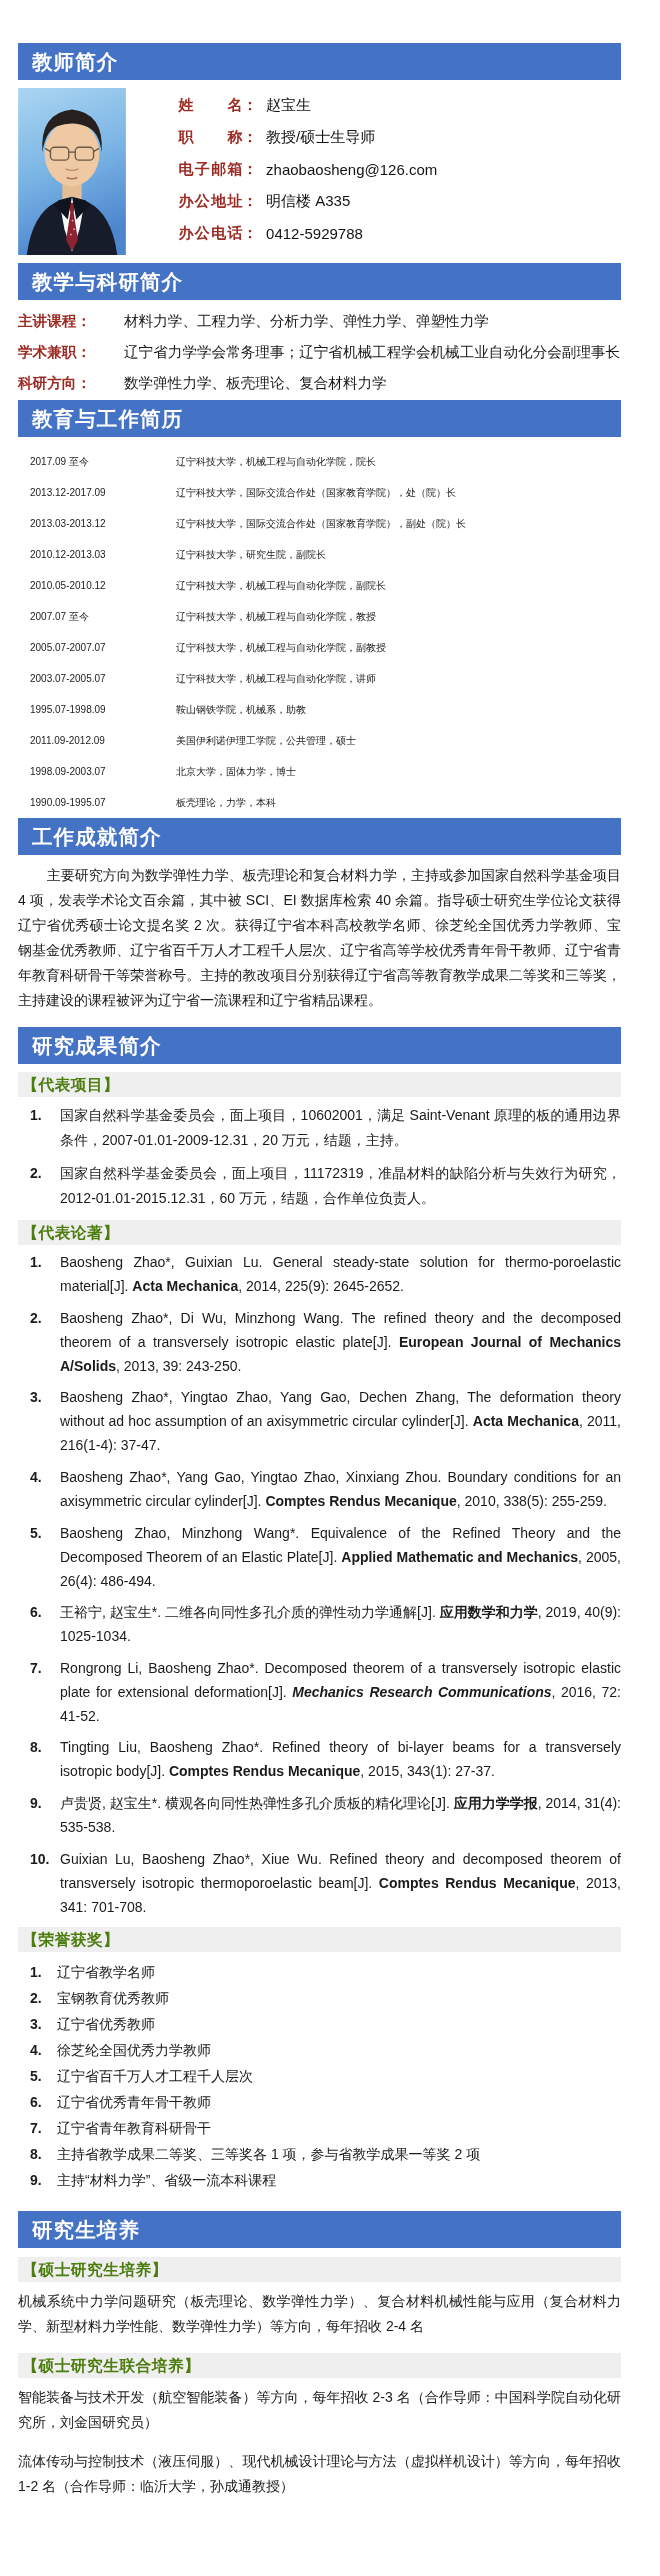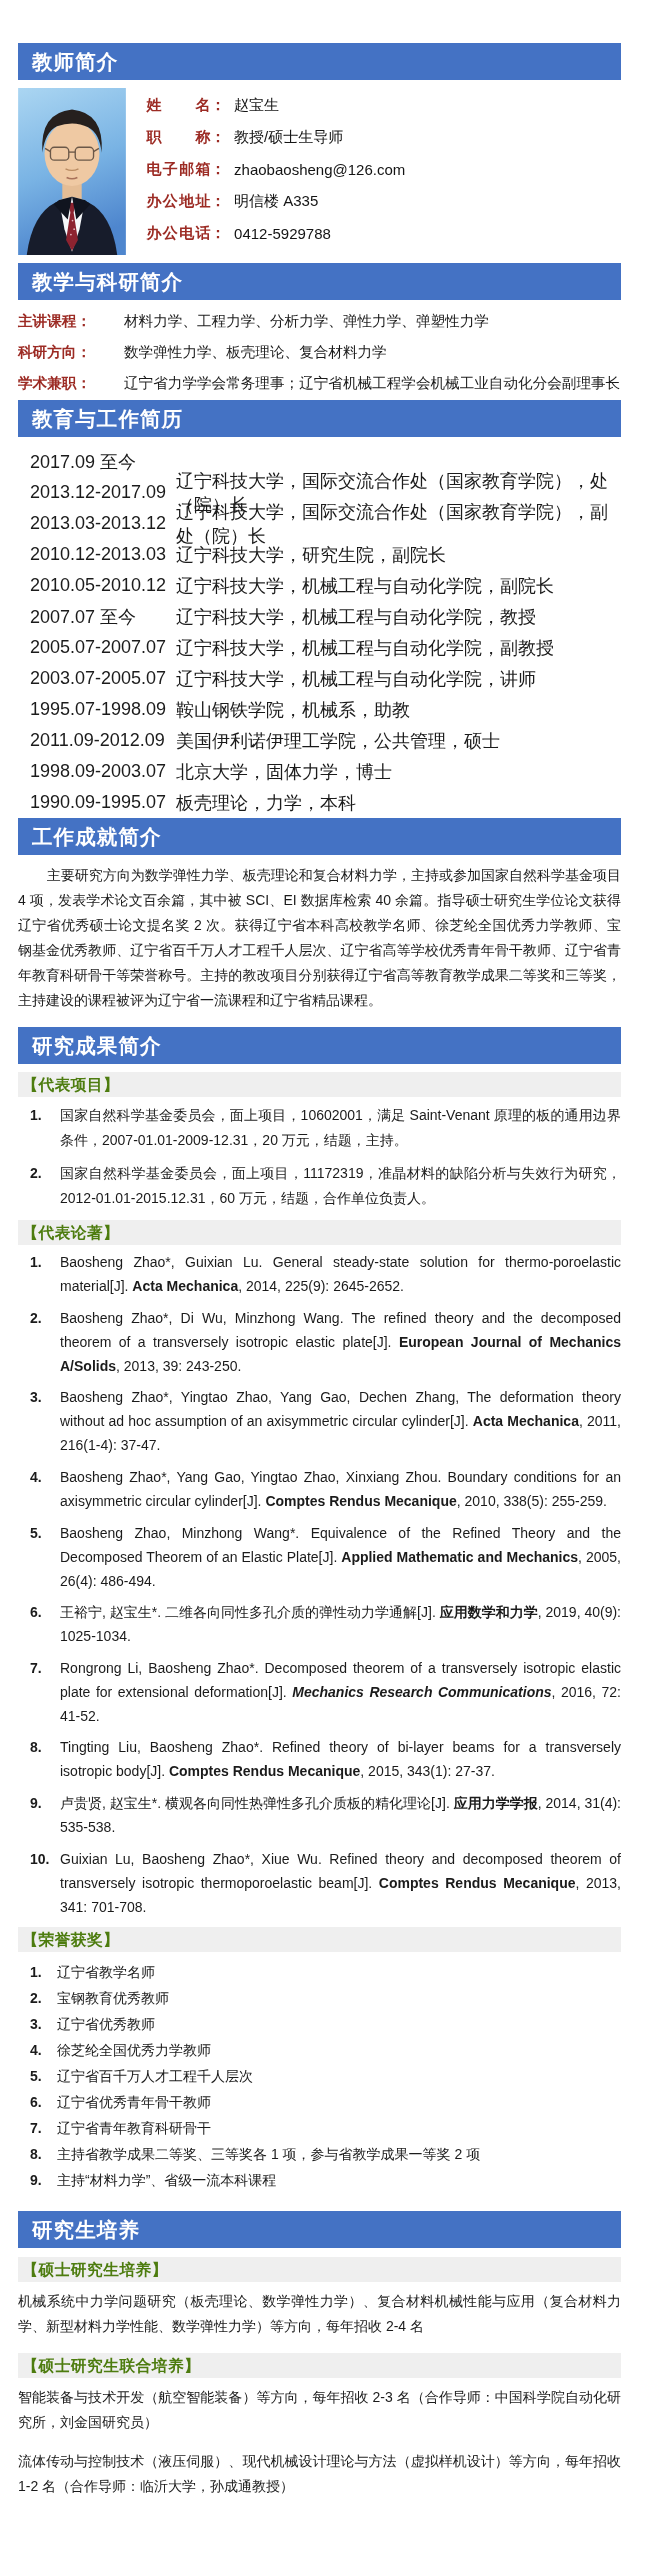--- a/index.html
+++ b/index.html
@@ -16,37 +16,37 @@
   }
   .band{
     background:#EFEFEF;height:25px;line-height:25px;font-size:15.7px;font-weight:700;
     color:#4d7c0f;padding-left:4.3px;margin-top:8.6px;letter-spacing:0.5px;
   }
 
   
   .profile{display:flex;margin-top:7.6px;height:167px;}
   .photo{width:108px;height:167px;flex:none;display:block;}
   .fields{margin-left:20.5px;padding-top:2.2px;flex:1;}
-  .kvrow{height:32px;display:flex;align-items:center;font-size:15px;}
+  .kvrow{height:32px;display:flex;align-items:center;font-size:15px;margin-left:32px;}
   .kvrow .k{
     display:inline-block;width:64px;color:#9C2B24;font-weight:700;
     text-align:justify;text-align-last:justify;
   }
   .kvrow .colon{color:#9C2B24;font-weight:700;}
   .kvrow .v{margin-left:8.6px;color:#141414;}
 
   
   .teach{margin-top:7.6px;}
   .trow{display:flex;font-size:14.6px;line-height:26px;margin-bottom:4.9px;align-items:flex-end;}
   .trow .k{width:106px;flex:none;color:#9C2B24;font-weight:700;}
   .trow .v{flex:1;}
 
   
   .timeline{padding-top:8.6px;}
-  .tlrow{display:flex;height:31px;align-items:center;font-size:18px;justify-content:space-between;}
+  .tlrow{display:flex;height:31px;align-items:center;font-size:10px;justify-content:space-between;}
   .tlrow .d{width:158px;flex:none;padding-left:12px;box-sizing:border-box;}
   .tlrow .t{flex:1;}
 
   
   .para{font-size:14px;line-height:25px;text-align:justify;margin-top:7.6px;}
   .para.indent{text-indent:2.05em;}
 
   
   .nlist{margin-top:5.4px;}
   .nitem{position:relative;padding-left:42px;font-size:14px;line-height:25px;
@@ -135,36 +135,37 @@
   <div class="banner mt16">教学与科研简介</div>
 
   <div class="teach">
 
       <div class="trow">
         <span class="k">主讲课程：</span>
         <span class="v">材料力学、工程力学、分析力学、弹性力学、弹塑性力学</span>
       </div>
 
       <div class="trow">
+        <span class="k">学术兼职：</span>
+        <span class="v">辽宁省力学学会常务理事；辽宁省机械工程学会机械工业自动化分会副理事长</span>
+      </div>
+
+      <div class="trow">
         <span class="k">科研方向：</span>
         <span class="v">数学弹性力学、板壳理论、复合材料力学</span>
       </div>
-
-      <div class="trow">
-        <span class="k">学术兼职：</span>
-        <span class="v">辽宁省力学学会常务理事；辽宁省机械工程学会机械工业自动化分会副理事长</span>
-      </div>
     </div>
 
   <div class="banner">教育与工作简历</div>
 
   <div class="timeline">
 
       <div class="tlrow">
         <span class="d">2017.09 至今</span>
+        <span class="t">辽宁科技大学，机械工程与自动化学院，院长</span>
       </div>
 
       <div class="tlrow">
         <span class="d">2013.12-2017.09</span>
         <span class="t">辽宁科技大学，国际交流合作处（国家教育学院），处（院）长</span>
       </div>
 
       <div class="tlrow">
         <span class="d">2013.03-2013.12</span>
         <span class="t">辽宁科技大学，国际交流合作处（国家教育学院），副处（院）长</span>

